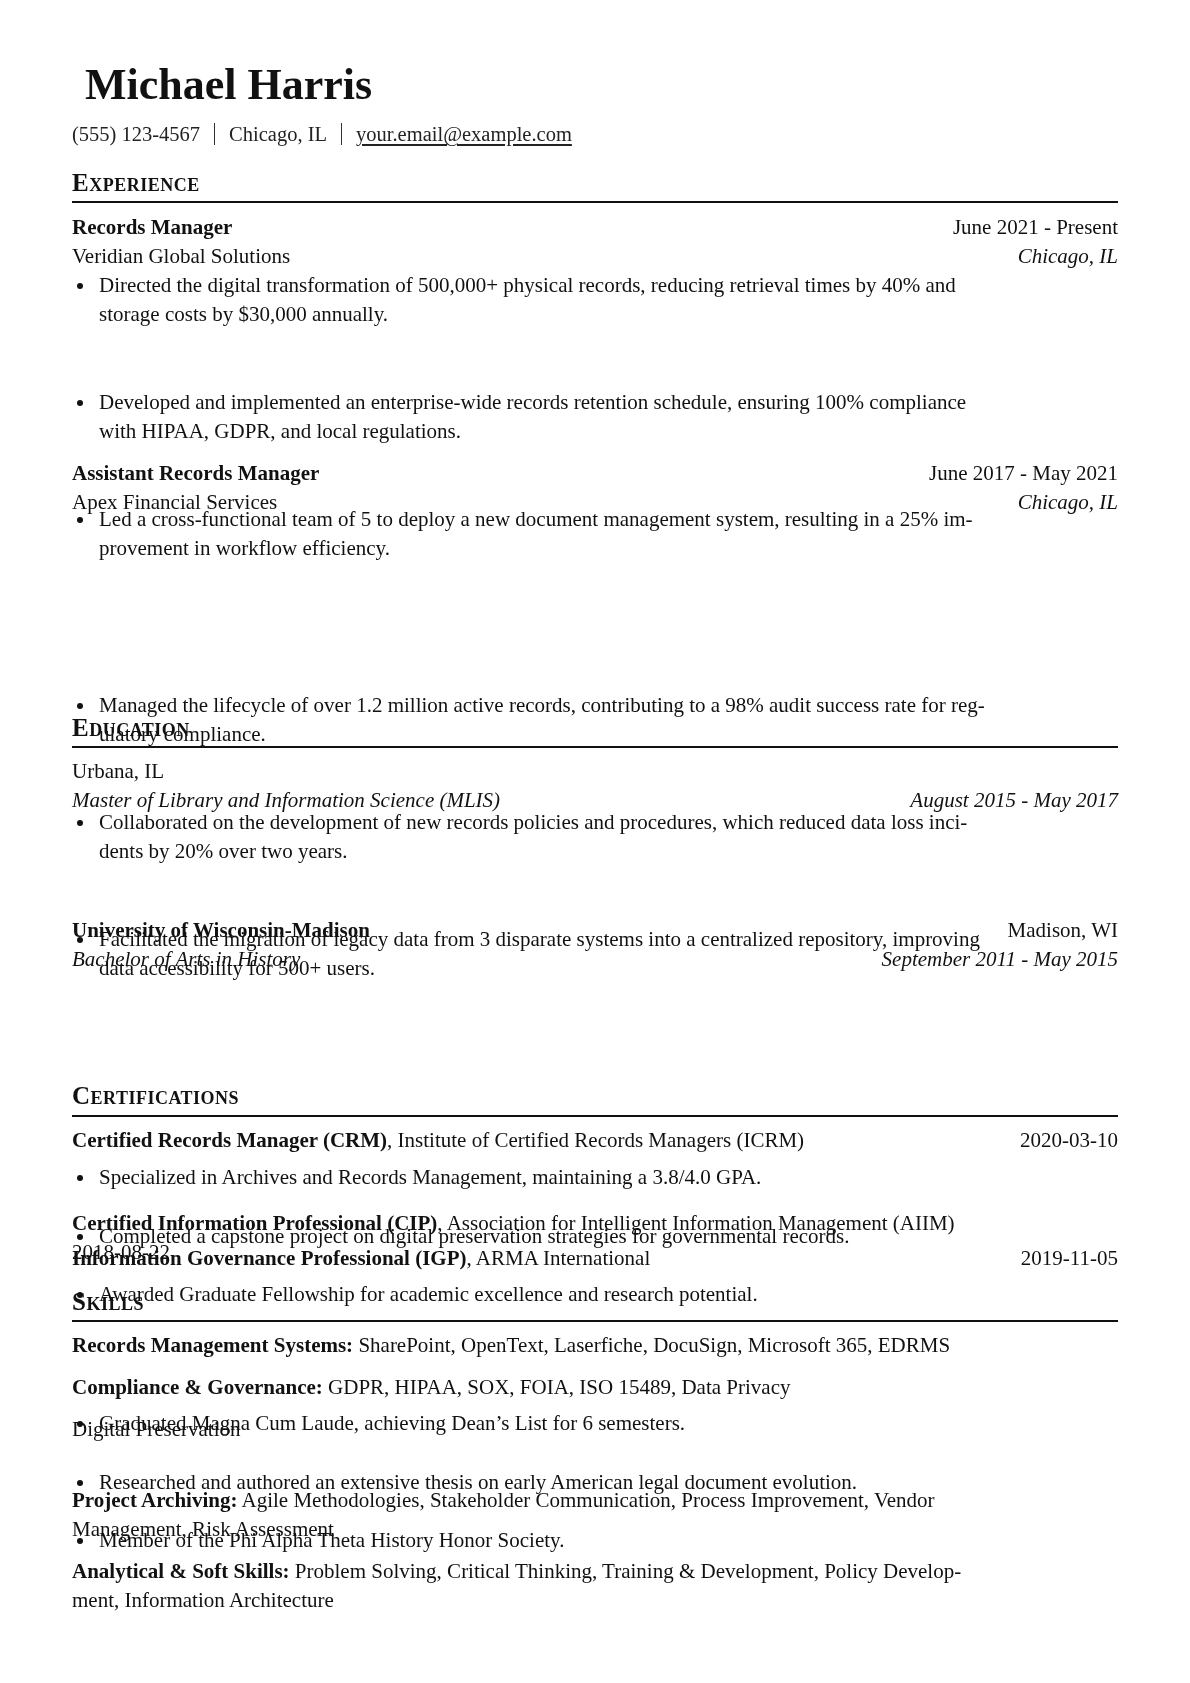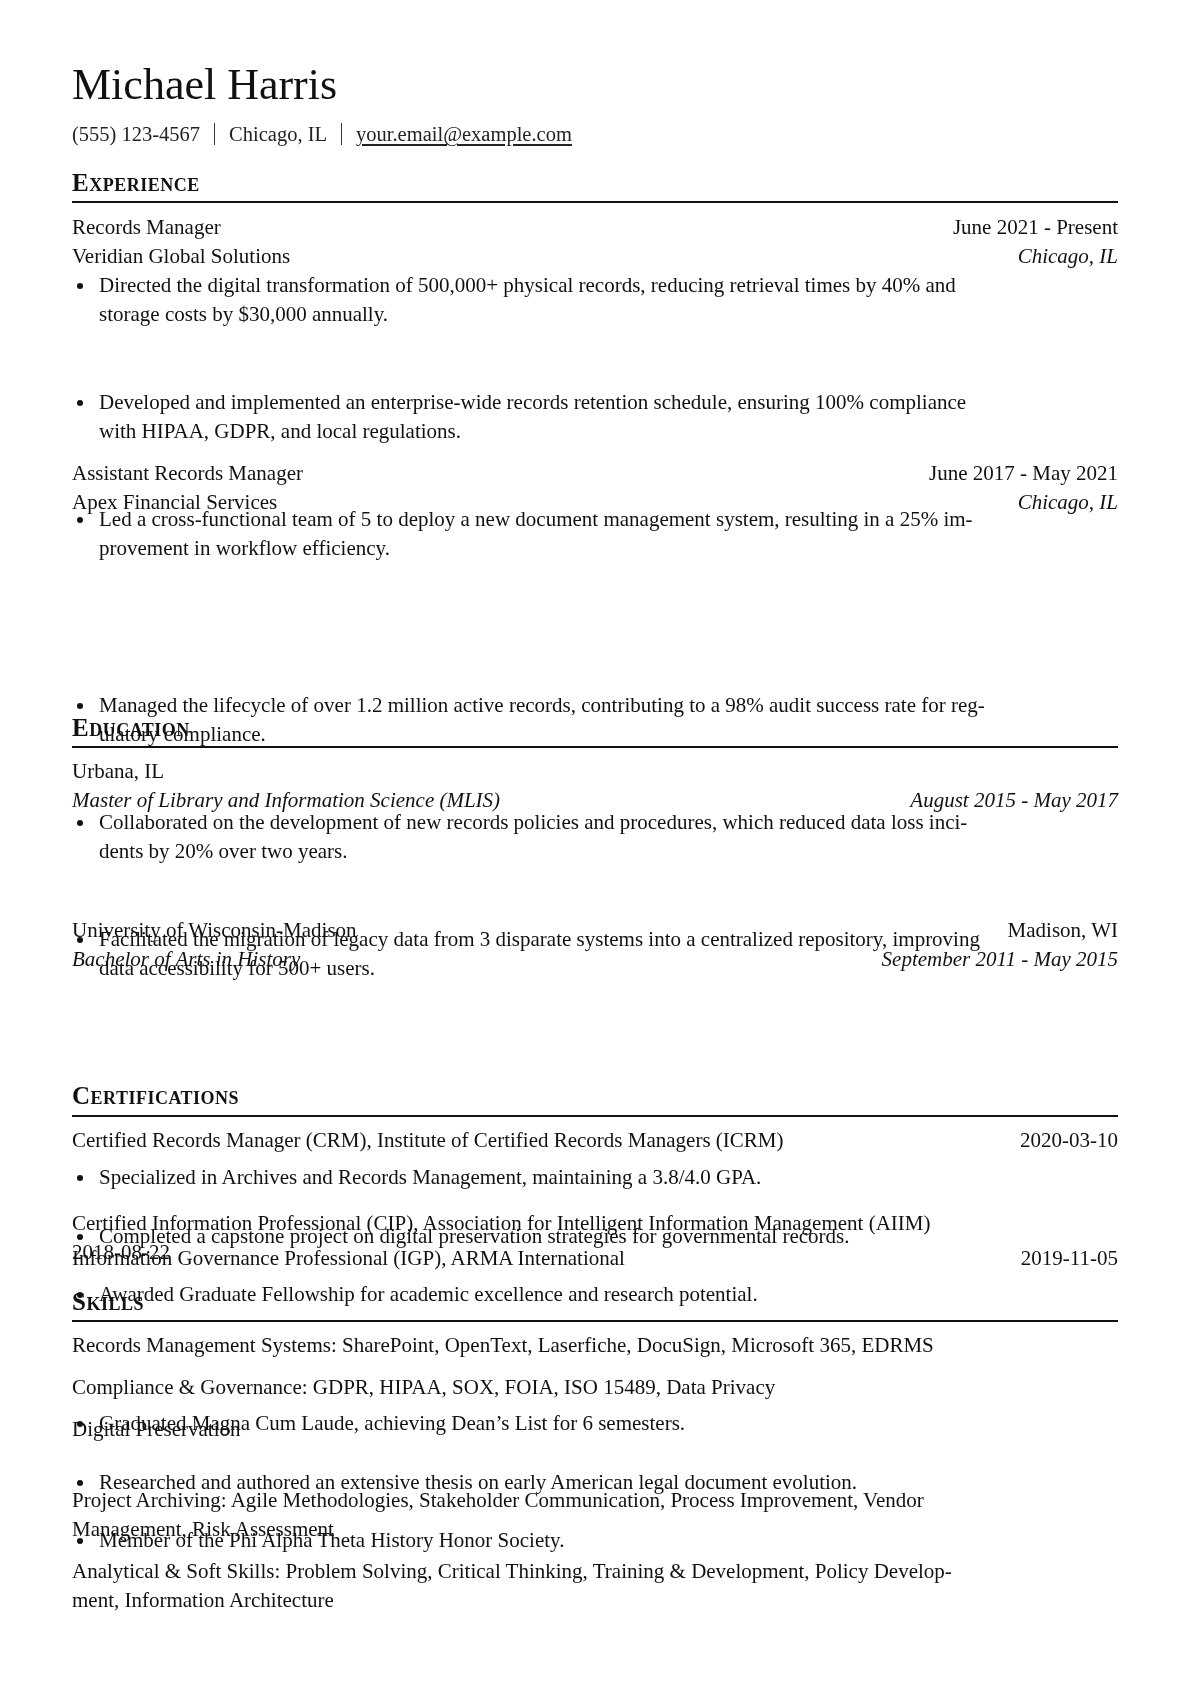--- a/index.html
+++ b/index.html
@@ -1,27 +1,27 @@
 <!DOCTYPE html>
 <html><head>
 <meta charset="utf-8">
 <style>
   html, body { margin: 0; padding: 0; background: #ffffff; }
   body { width: 1190px; height: 1683px; position: relative; overflow: hidden;
          font-family: "DejaVu Serif", "Liberation Serif", serif; color: #111; }
   .abs { position: absolute; left: 72px; right: 72px; white-space: nowrap; }
-  .name { font-family: "Liberation Serif", serif; font-weight: normal; font-size: 44px; line-height: 50px; }
+  .name { font-family: "Liberation Serif", serif; font-weight: bold; font-size: 44px; line-height: 50px; margin-left: 13px; }
   .contact { font-family: "Liberation Serif", serif; font-size: 20.5px; line-height: 29px; color: #222; }
   .contact .sep { display: inline-block; width: 1px; height: 22px; background: #333; vertical-align: -4px; margin: 0 14px; }
   .contact a { color: #222; text-decoration: underline; text-underline-offset: 3px; }
   .sec { font-family: "Liberation Serif", serif; font-weight: bold; font-variant: small-caps; font-size: 25px; line-height: 30px; letter-spacing: 0.5px; }
   .rule { position: absolute; left: 72px; right: 72px; height: 2px; background: #111; }
   .row { display: flex; justify-content: space-between; }
   .t { font-family: "Liberation Serif", serif; font-size: 21px; line-height: 29px; }
-  .b { font-weight: normal; text-align: right; }
+  .b { font-weight: bold; text-align: right; }
   .i { font-style: italic; }
   .bl { padding-left: 27px; position: relative; }
   .dot { position: absolute; left: 5px; top: 12px; width: 6px; height: 6px; border-radius: 50%; background: #111; }
 </style>
 </head>
 <body>
 
 <div class="abs name" style="top:60px;">Michael Harris</div>
 <div class="abs contact" style="top:120px;">
   <span>(555) 123-4567</span><span class="sep"></span><span>Chicago, IL</span><span class="sep"></span><a>your.email@example.com</a>

